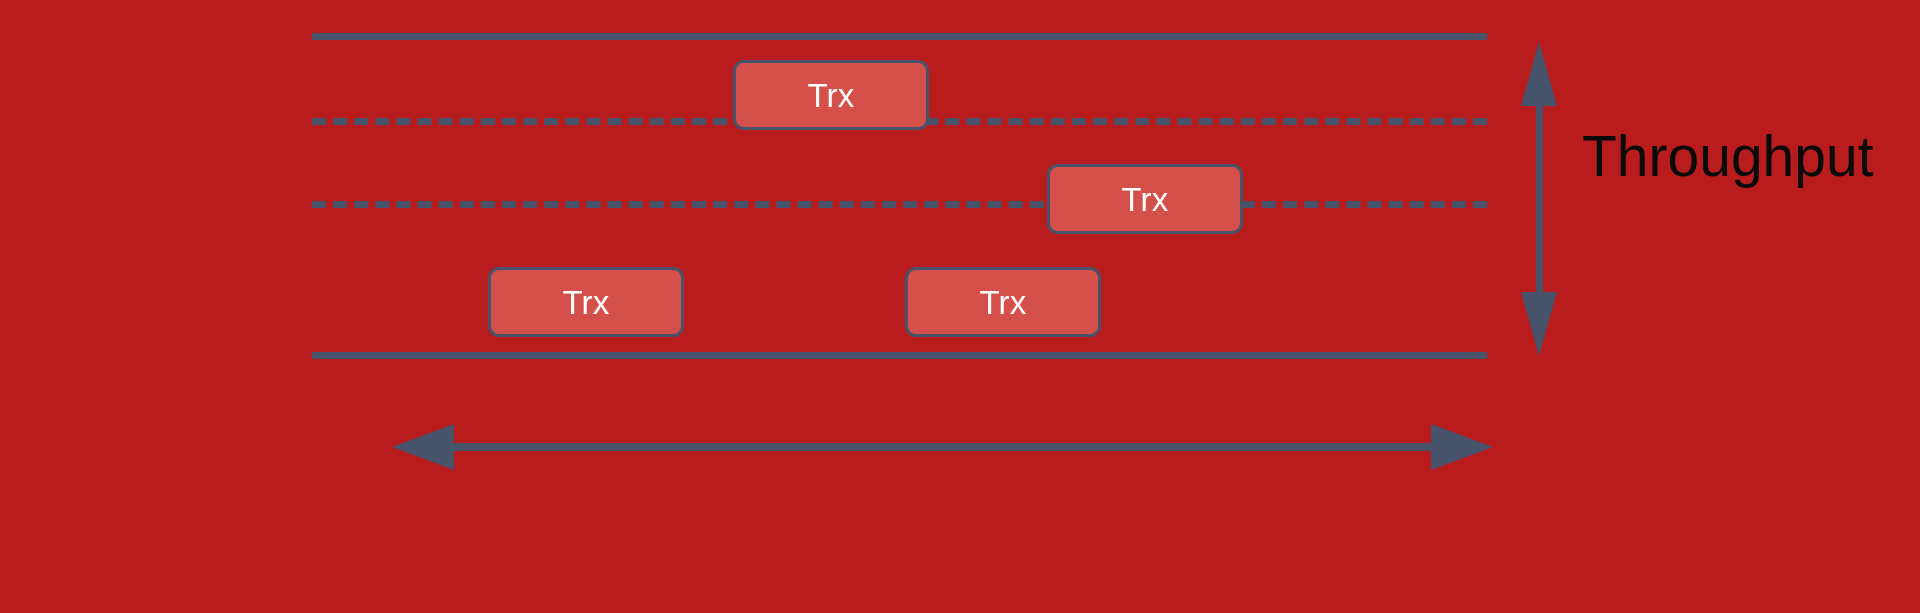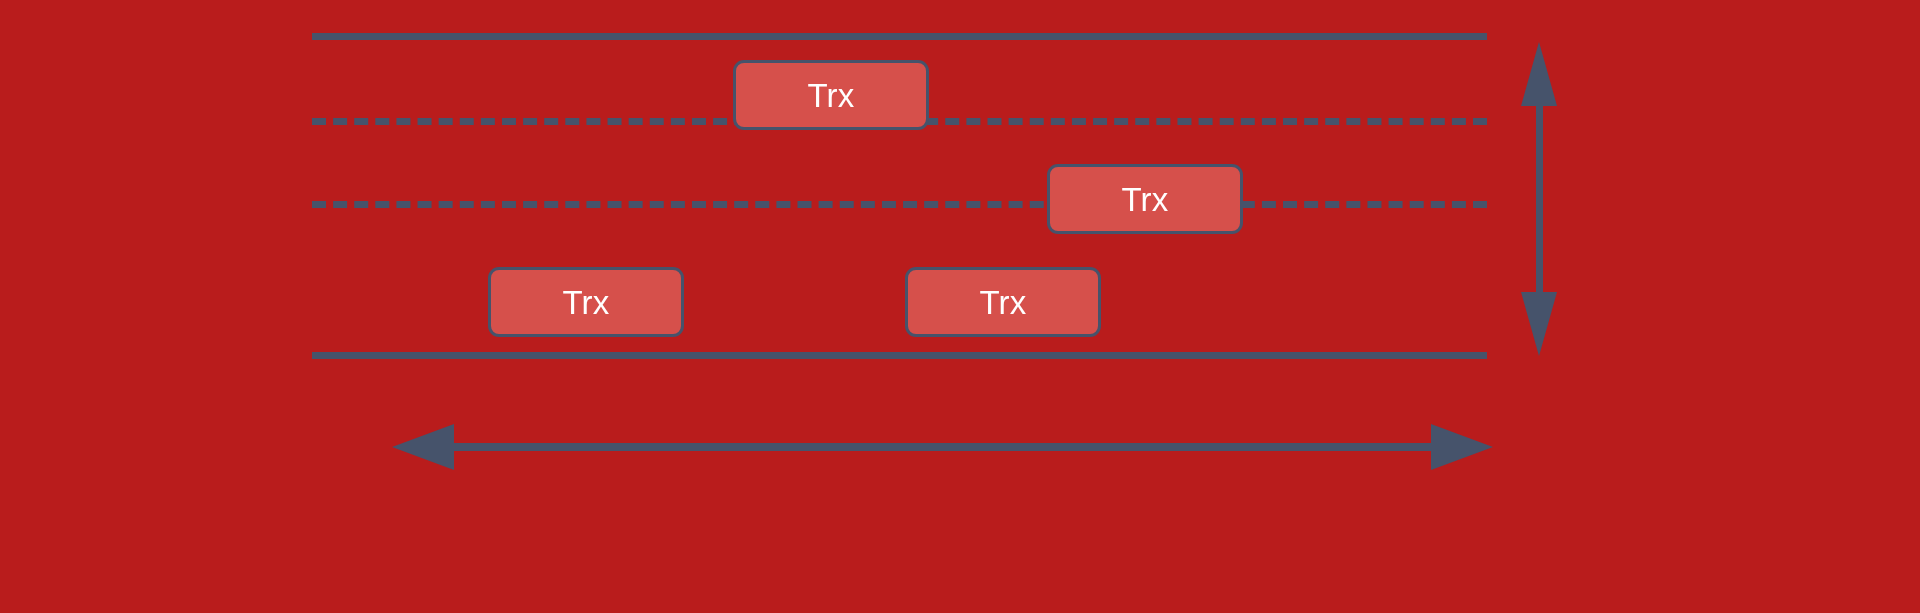--- a/index.html
+++ b/index.html
@@ -164,15 +164,16 @@
     <div class="shaft"></div>
     <div class="head down"></div>
   </div>
 
   <div class="h-arrow">
     <div class="head left"></div>
     <div class="shaft"></div>
     <div class="head right"></div>
   </div>
 
+  <div class="caption throughput">Throughput</div>
 
 
 </div>
 
 </body></html>

